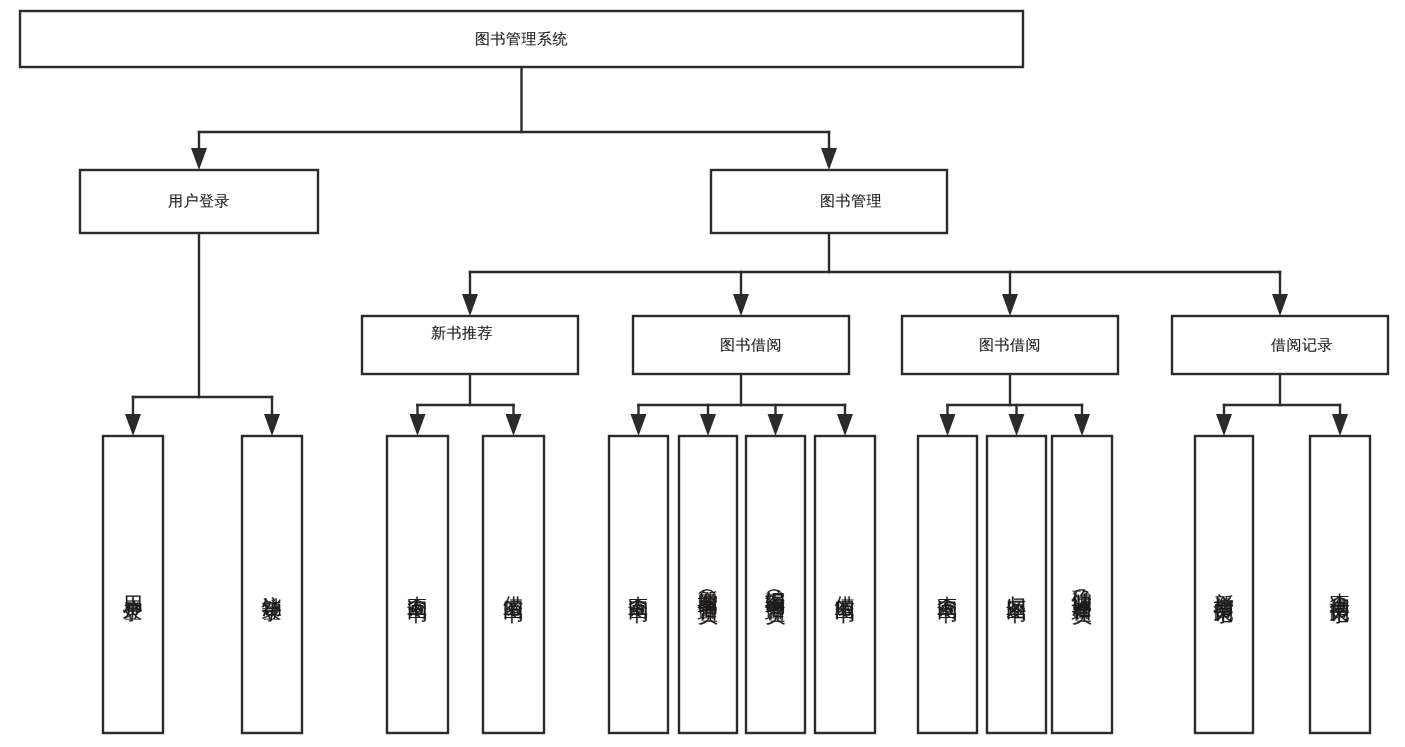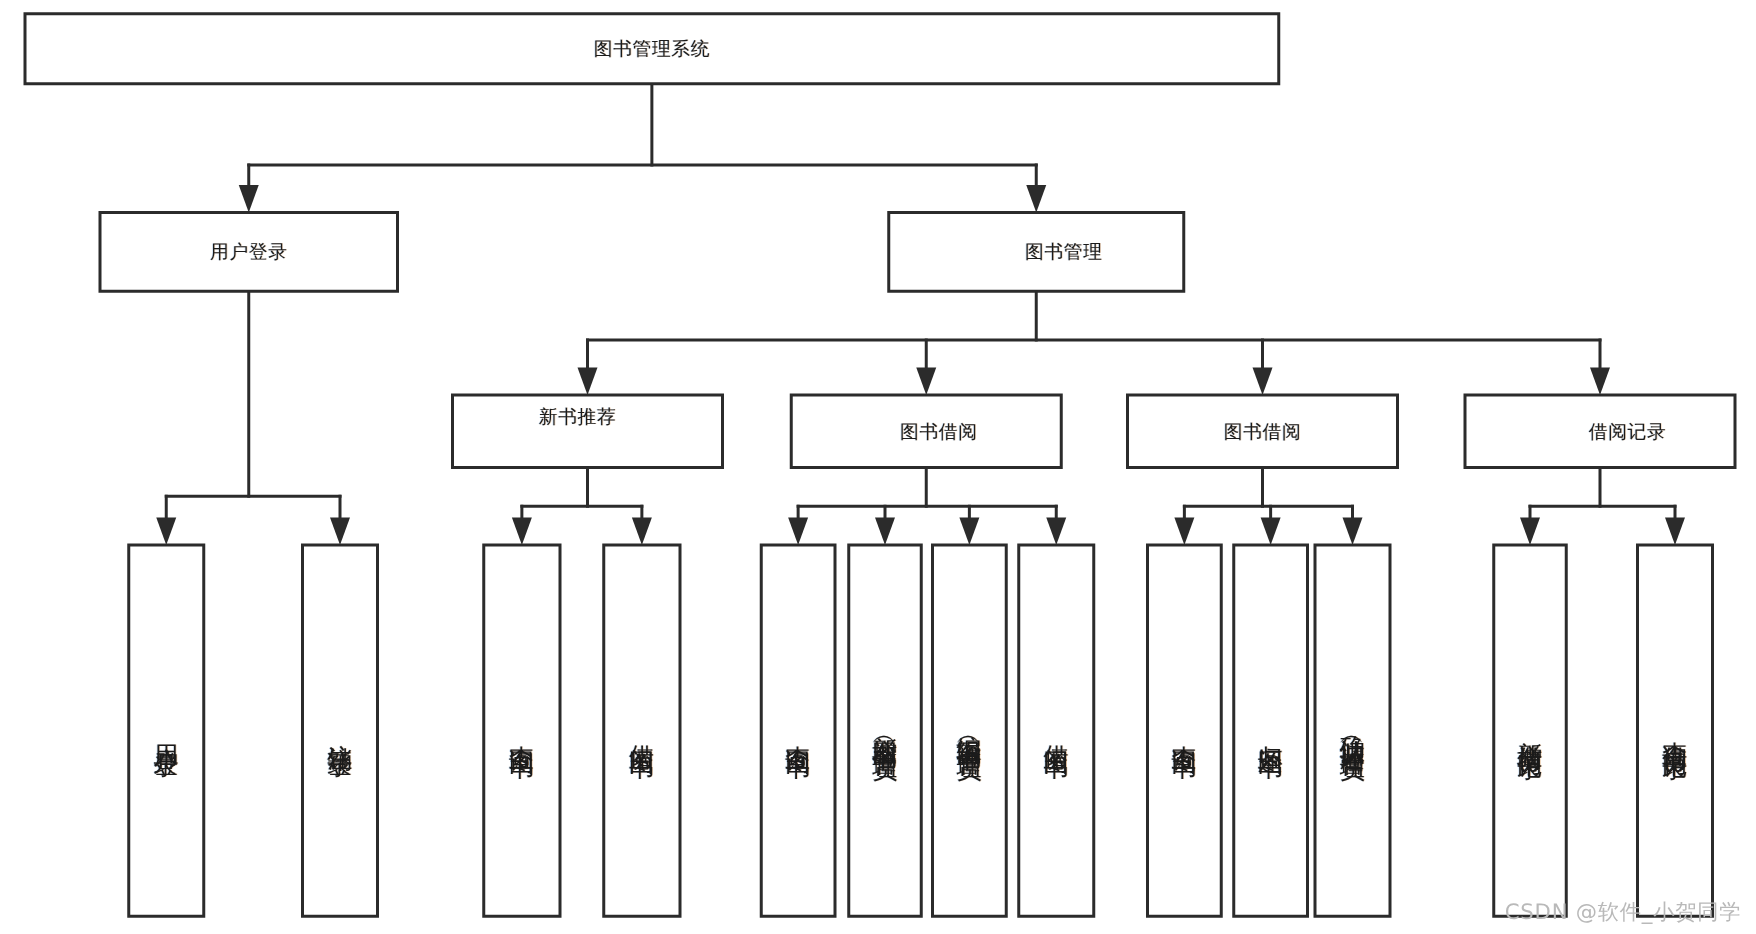--- a/index.html
+++ b/index.html
@@ -173,14 +173,13 @@
       <div class="node-label vertical" style="left: 679px; top: 436px; width: 58px; height: 297px;">新增图书（管理员）</div>
       <div class="node-label vertical" style="left: 746px; top: 436px; width: 59px; height: 297px;">编辑图书（管理员）</div>
       <div class="node-label vertical" style="left: 815px; top: 436px; width: 60px; height: 297px;">借阅图书</div>
       <div class="node-label vertical" style="left: 918px; top: 436px; width: 59px; height: 297px;">查询图书</div>
       <div class="node-label vertical" style="left: 987px; top: 436px; width: 59px; height: 297px;">归还图书</div>
       <div class="node-label vertical" style="left: 1052px; top: 436px; width: 60px; height: 297px;">确认归还（管理员）</div>
       <div class="node-label vertical" style="left: 1195px; top: 436px; width: 58px; height: 297px;">新增借阅记录</div>
       <div class="node-label vertical" style="left: 1310px; top: 436px; width: 60px; height: 297px;">查询借阅记录</div>
     </div>
 
-  <div class="watermark">CSDN @软件_小贺同学</div>
 </div>
 
 </body></html>

